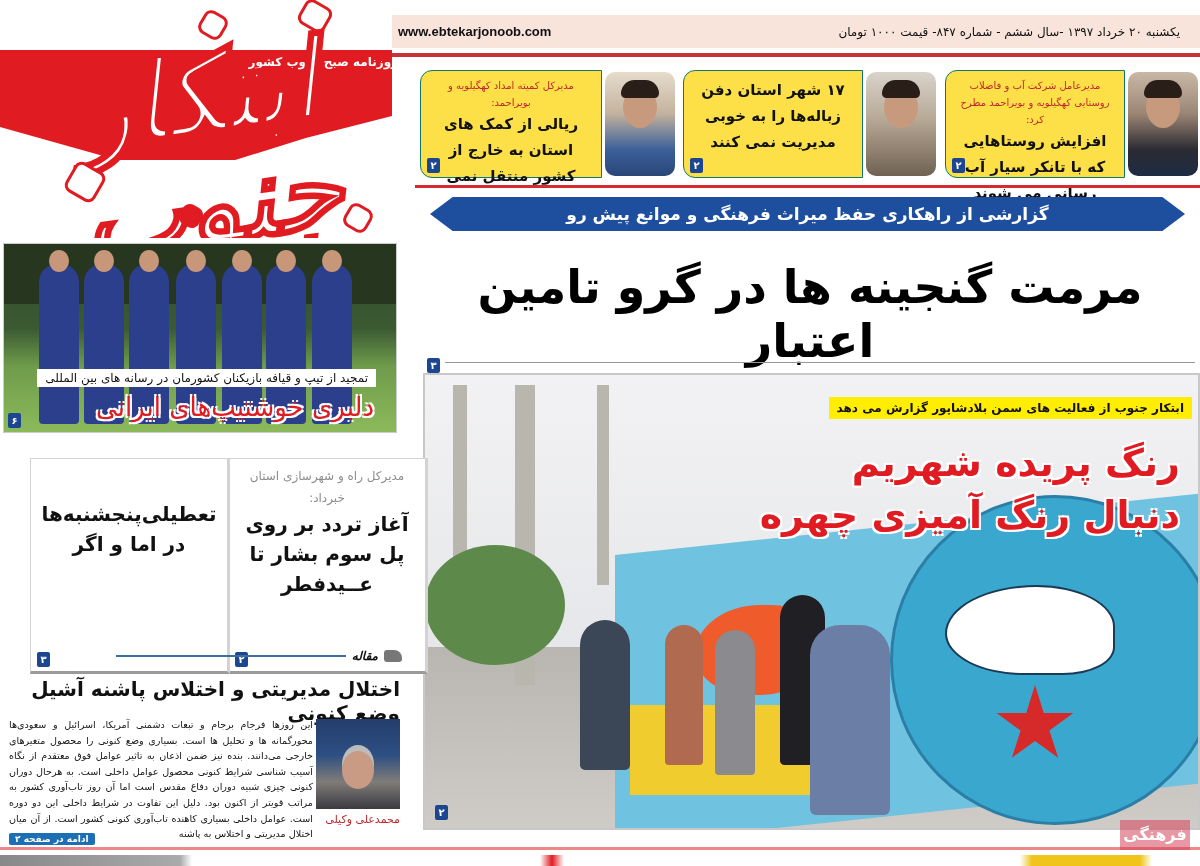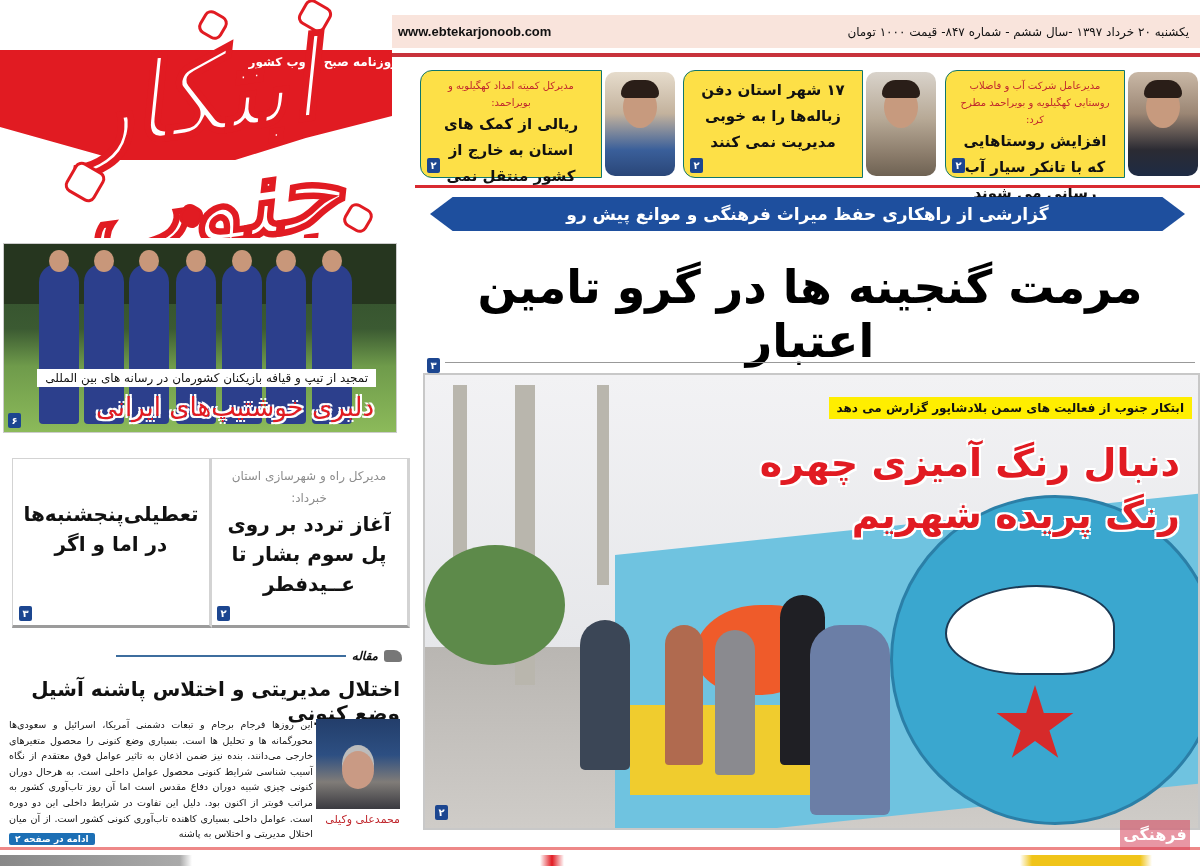--- a/index.html
+++ b/index.html
@@ -1,20 +1,20 @@
 <!DOCTYPE html>
 <html><head>
 <meta charset="utf-8">
 <style>
   * { box-sizing: border-box; margin: 0; padding: 0; }
   body { width: 1200px; height: 866px; overflow: hidden; background: #ffffff; font-family: "DejaVu Sans", sans-serif; position: relative; direction: ltr; }
   .abs { position: absolute; }
 
   
-  .infobar { left: 392px; top: 15px; width: 808px; height: 33px; background: #f9e4dc; display: flex; align-items: center; justify-content: space-between; padding: 0 11px 0 6px; }
+  .infobar { left: 392px; top: 15px; width: 808px; height: 33px; background: #f9e4dc; display: flex; align-items: center; justify-content: space-between; padding: 0 20px 0 6px; }
   .infobar .url { font-family: "Liberation Sans", sans-serif; font-weight: bold; font-size: 13px; color: #111; }
   .infobar .dateline { font-family: "DejaVu Sans", sans-serif; font-size: 12px; color: #111; direction: rtl; }
   .redline { left: 392px; top: 53px; width: 808px; height: 4px; background: #c8323b; }
   .logo { left: 0; top: 0; width: 410px; height: 238px; overflow: hidden; }
   .logo .band { position: absolute; left: 0; top: 50px; width: 392px; height: 110px; background: #e11b22; clip-path: polygon(0 0,100% 0,100% 60%,78% 80%,60% 100%,30% 100%,0 70%); }
   .logo .tagline { position: absolute; right: 12px; top: 55px; color: #fff; font-size: 12px; font-weight: bold; direction: rtl; }
   .logo .wordmark { position: absolute; left: 10px; top: 40px; width: 390px; text-align: center; font-family: "DejaVu Serif", serif; font-style: italic; font-weight: bold; font-size: 110px; color: #fff; -webkit-text-stroke: 3px #e11b22; direction: rtl; letter-spacing: -6px; transform: rotate(-8deg); line-height: 1; }
   .logo .deco { position: absolute; border: 3px solid #e11b22; background: #fff; border-radius: 8px; transform: rotate(30deg); }
 
   
@@ -51,21 +51,21 @@
   .mp-badge { position: absolute; left: 10px; bottom: 8px; }
 
   
   .sport { left: 3px; top: 243px; width: 394px; height: 190px; overflow: hidden; border: 1px solid #ccc; background: linear-gradient(180deg,#2f4a2a 0%,#3b5a32 45%,#6f9b4b 65%,#8cba5a 100%); }
   .sport .man { position: absolute; top: 20px; width: 40px; height: 160px; background: #2c3f8c; border-radius: 18px 18px 4px 4px; }
   .sport .man::before { content: ""; position: absolute; left: 10px; top: -14px; width: 20px; height: 22px; border-radius: 50%; background: #c8977a; }
   .sport .cap1 { position: absolute; right: 20px; top: 125px; background: #fff; padding: 2px 8px; font-size: 12px; color: #111; direction: rtl; }
   .sport .cap2 { position: absolute; right: 22px; top: 148px; font-size: 26px; font-weight: 400; color: #e11b22; direction: rtl; text-shadow: 2px 2px 0 #fff,-2px -2px 0 #fff,2px -2px 0 #fff,-2px 2px 0 #fff; }
   .sport .badge { position: absolute; left: 4px; bottom: 4px; }
 
-  .card { top: 458px; height: 170px; border: 1px solid #d3d3d3; border-right-width: 3px; border-bottom-width: 3px; border-bottom-color: #9b9b9b; background: #fff; text-align: center; direction: rtl; padding: 6px 8px; }
+  .card { top: 458px; height: 216px; border: 1px solid #d3d3d3; border-right-width: 3px; border-bottom-width: 3px; border-bottom-color: #9b9b9b; background: #fff; text-align: center; direction: rtl; padding: 6px 8px; margin-left: 18px; }
   .card .kicker { font-size: 12px; color: #8d8d8d; line-height: 22px; }
   .card .title { font-size: 20px; font-weight: 900; color: #111; line-height: 30px; }
   .card .badge { position: absolute; left: 6px; bottom: 4px; }
 
   .article { left: 3px; top: 645px; width: 405px; height: 195px; }
   .article .labelrow { position: absolute; right: 6px; top: 4px; display: flex; align-items: center; gap: 6px; direction: rtl; }
   .article .labelrow .lbl { font-size: 12px; font-weight: bold; color: #111; font-style: italic; }
   .article .labelrow .line { width: 230px; height: 2px; background: #3d6d9e; }
   .article .pen { width: 18px; height: 12px; background: #777; border-radius: 3px 8px 3px 3px; }
   .article .title { position: absolute; right: 8px; top: 32px; font-size: 20px; font-weight: bold; color: #111; direction: rtl; }
@@ -155,22 +155,22 @@
   <div class="mp-circle"></div>
   <div class="mp-bird"></div>
   <div class="mp-star"></div>
   <div class="mp-person" style="left:155px;top:245px;width:50px;height:150px;background:#3b4656;"></div>
   <div class="mp-person" style="left:240px;top:250px;width:38px;height:140px;background:#b06a4f;"></div>
   <div class="mp-person" style="left:290px;top:255px;width:40px;height:145px;background:#8a8a8f;"></div>
   <div class="mp-person" style="left:355px;top:220px;width:45px;height:170px;background:#1f1f24;"></div>
   <div class="mp-person" style="left:385px;top:250px;width:80px;height:190px;background:#6b7ea6;"></div>
   <div class="mp-kicker">ابتکار جنوب از فعالیت های سمن بلادشاپور گزارش می دهد</div>
   <div class="mp-title">
+    <div>رنگ پریده شهریم</div>
     <div>دنبال رنگ آمیزی چهره</div>
-    <div>رنگ پریده شهریم</div>
   </div>
   <span class="pagebadge mp-badge">۲</span>
 </div>
 
 <div class="abs sport">
   <div style="position:absolute;left:0;top:0;width:100%;height:60px;background:#26361f;"></div>
   <div class="man" style="left:35px;"></div>
   <div class="man" style="left:80px;"></div>
   <div class="man" style="left:125px;"></div>
   <div class="man" style="left:172px;"></div>

